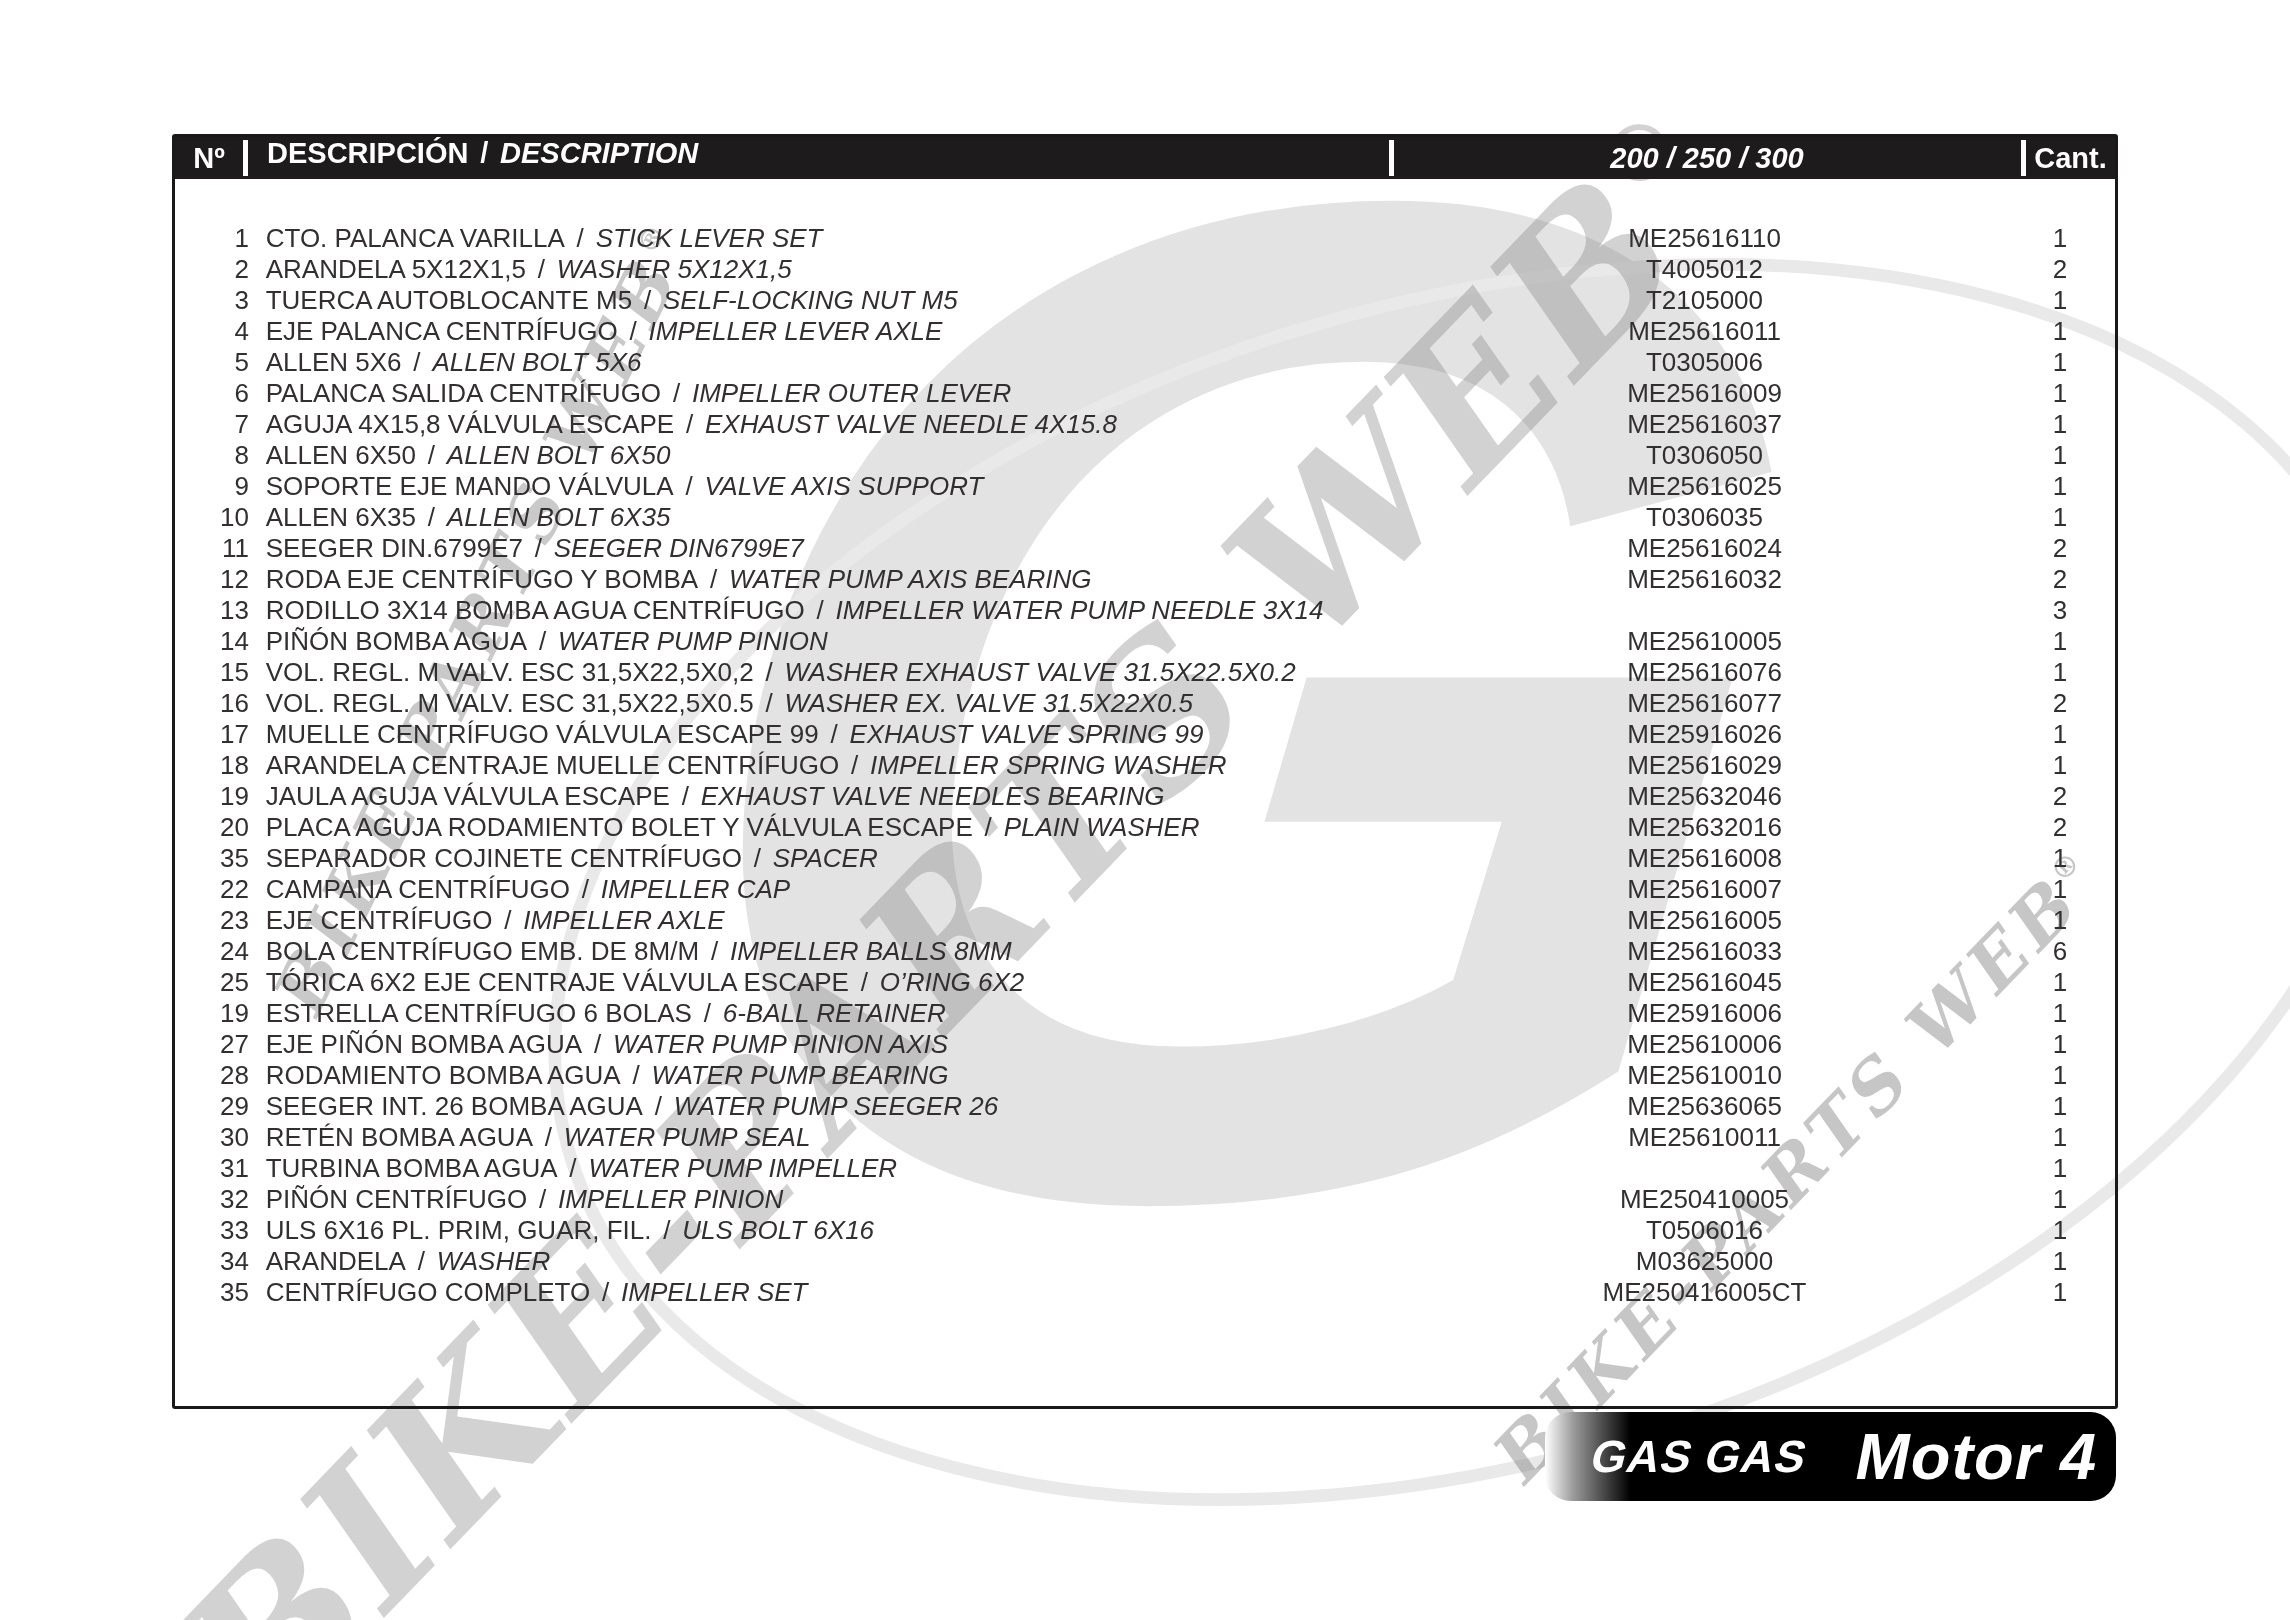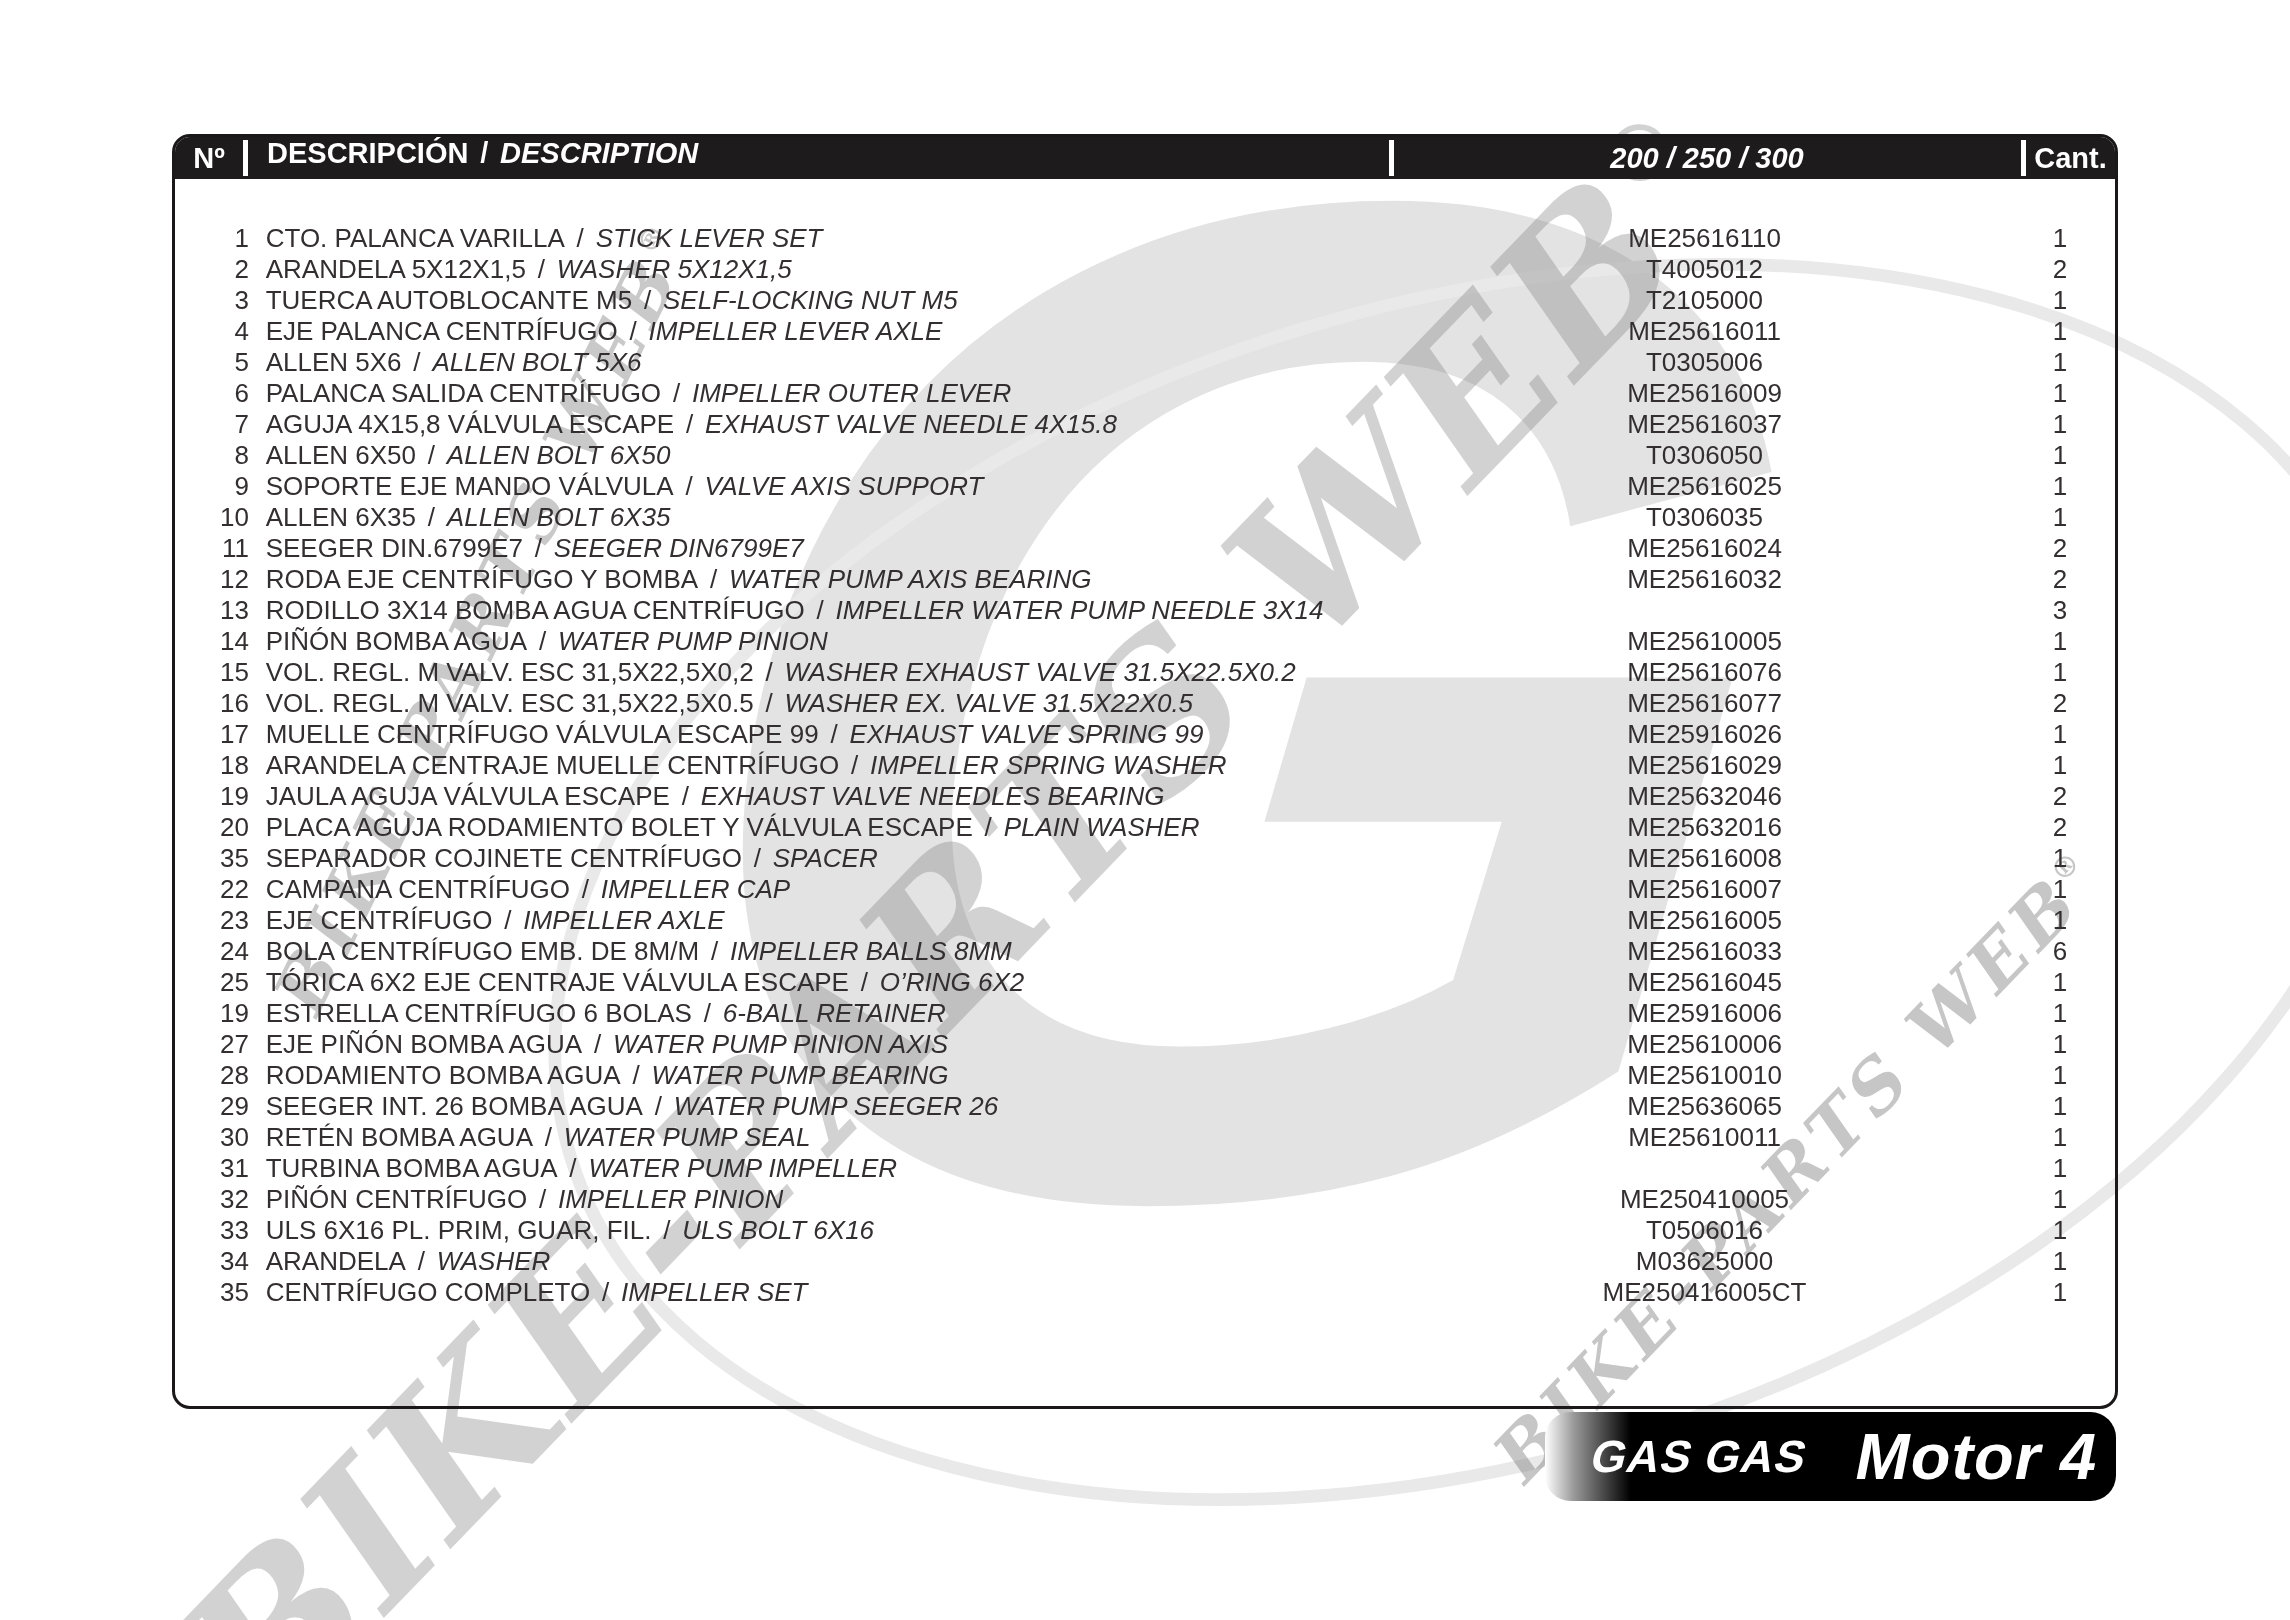--- a/index.html
+++ b/index.html
@@ -42,21 +42,21 @@
     transform:translate(-50%,-50%) rotate(-46deg);
   }
   .wm-arc{position:absolute;left:0;top:0;z-index:0;pointer-events:none;}
 
   
   .parts-table{
     position:absolute;z-index:1;
     left:172px;top:134px;width:1946px;height:1275px;
     box-sizing:border-box;
     border:3.9px solid #1a1818;
-    border-radius:18px;
+    border-radius:3px;
     overflow:hidden;
     background:transparent;
   }
   .table-header{
     position:relative;
     width:100%;height:42px;
     background:#1d1b1c;
     color:#ffffff;
     font-weight:bold;
     font-size:29px;

